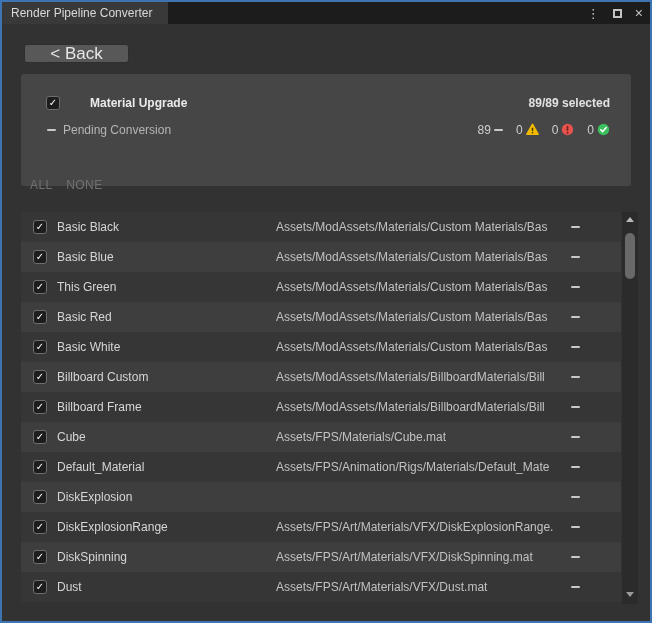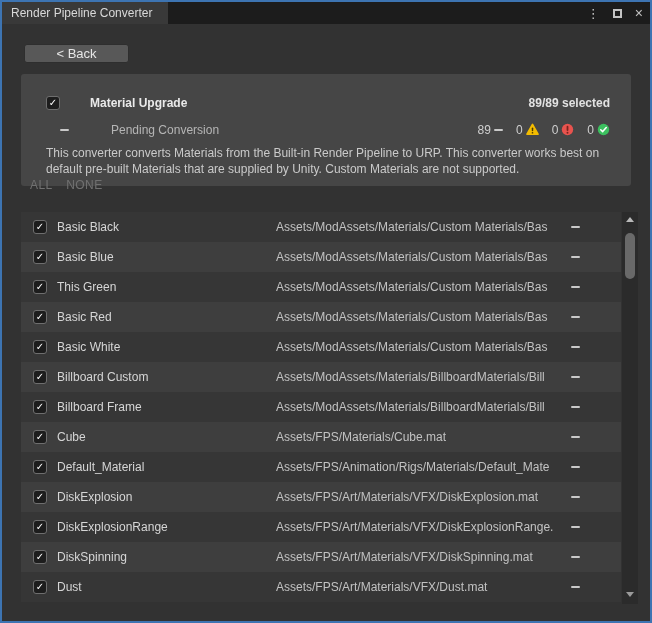--- a/index.html
+++ b/index.html
@@ -15,28 +15,28 @@
   
   .titlebar{position:absolute;left:0;top:0;right:0;height:22px;background:var(--titlebar);}
   .tab{position:absolute;left:0;top:0;width:166px;height:22px;background:var(--tab);
     line-height:22px;padding-left:9px;color:#d9d9d9;cursor:default;}
   .tb-icons{position:absolute;right:7px;top:0;height:22px;display:flex;align-items:center;gap:13px;color:#c3c3c3;}
   .menu-dots{font-size:13px;line-height:1;letter-spacing:0;}
   .max-box{display:inline-block;width:9px;height:9px;border:2px solid #c3c3c3;}
   .close-x{font-size:14px;line-height:1;}
   
   .back-btn{position:absolute;left:22px;top:42px;width:105px;height:19px;background:#585858;
-    border:1px solid #2e2e2e;border-radius:3px;color:#e6e6e6;font-size:13px;text-align:center;
+    border:1px solid #2e2e2e;border-radius:3px;color:#e6e6e6;font-size:17px;text-align:center;
     line-height:17px;cursor:default;}
   
   .panel{position:absolute;left:19px;top:72px;width:610px;height:112px;background:var(--panel);border-radius:3px;}
   .panel-header{position:absolute;left:25px;right:21px;top:21px;height:16px;display:flex;align-items:center;}
   .panel-title{margin-left:7px;font-weight:bold;color:#eaeaea;padding-left:23px;}
   .selected-summary{margin-left:auto;font-weight:bold;color:#e2e2e2;padding-left:16px;}
-  .pending-row{position:absolute;left:39px;right:21px;top:48px;height:15px;display:flex;align-items:center;color:var(--dim);gap:35px;}
+  .pending-row{position:absolute;left:26px;right:21px;top:48px;height:15px;display:flex;align-items:center;color:var(--dim);}
   .pending-label{margin-left:7px;}
   .counts{margin-left:auto;display:flex;align-items:center;gap:4px;color:#cfcfcf;}
   .counts .grp{display:flex;align-items:center;gap:3px;margin-left:9px;}
   .dash{display:inline-block;width:9px;height:2px;background:#c9c9c9;border-radius:1px;}
   .desc{position:absolute;left:25px;top:71px;width:576px;color:var(--desc);line-height:16px;}
   
   .checkbox{display:inline-flex;width:14px;height:14px;background:#1d1d1d;border:1px solid #6e6e6e;
     border-radius:3px;align-items:center;justify-content:center;color:#fff;font-size:10px;line-height:1;flex:none;}
   
   .sicon{width:13px;height:13px;flex:none;}
@@ -110,21 +110,20 @@
         </span>
         <span class="grp">
           <span>0</span>
           <svg class="sicon" viewBox="0 0 16 16">
             <circle cx="8" cy="8" r="7" fill="#3cc05f"></circle>
             <path d="M4.6 8.3 L7 10.6 L11.4 5.6" fill="none" stroke="#ffffff" stroke-width="1.9" stroke-linecap="round" stroke-linejoin="round"></path>
           </svg>
         </span>
       </span>
     </div>
-    <div class="desc">This converter converts Materials from the Built-in Render Pipeline to URP. This converter works best on default pre-built Materials that are supplied by Unity. Custom Materials are not supported.</div>
   </div>
 
   <div class="allnone">
     <span>ALL</span>
     <span>NONE</span>
   </div>
 
   <div class="list">
   <div class="row odd">
     <span class="checkbox">✓</span>
@@ -185,21 +184,20 @@
   <div class="row odd">
     <span class="checkbox">✓</span>
     <span class="row-label">Default_Material</span>
     <span class="row-path">Assets/FPS/Animation/Rigs/Materials/Default_Mate</span>
     <span class="row-dash dash"></span>
   </div>
 
   <div class="row even">
     <span class="checkbox">✓</span>
     <span class="row-label">DiskExplosion</span>
-    <span class="row-path">Assets/FPS/Art/Materials/VFX/DiskExplosion.mat</span>
     <span class="row-dash dash"></span>
   </div>
 
   <div class="row odd">
     <span class="checkbox">✓</span>
     <span class="row-label">DiskExplosionRange</span>
     <span class="row-path">Assets/FPS/Art/Materials/VFX/DiskExplosionRange.</span>
     <span class="row-dash dash"></span>
   </div>
 

